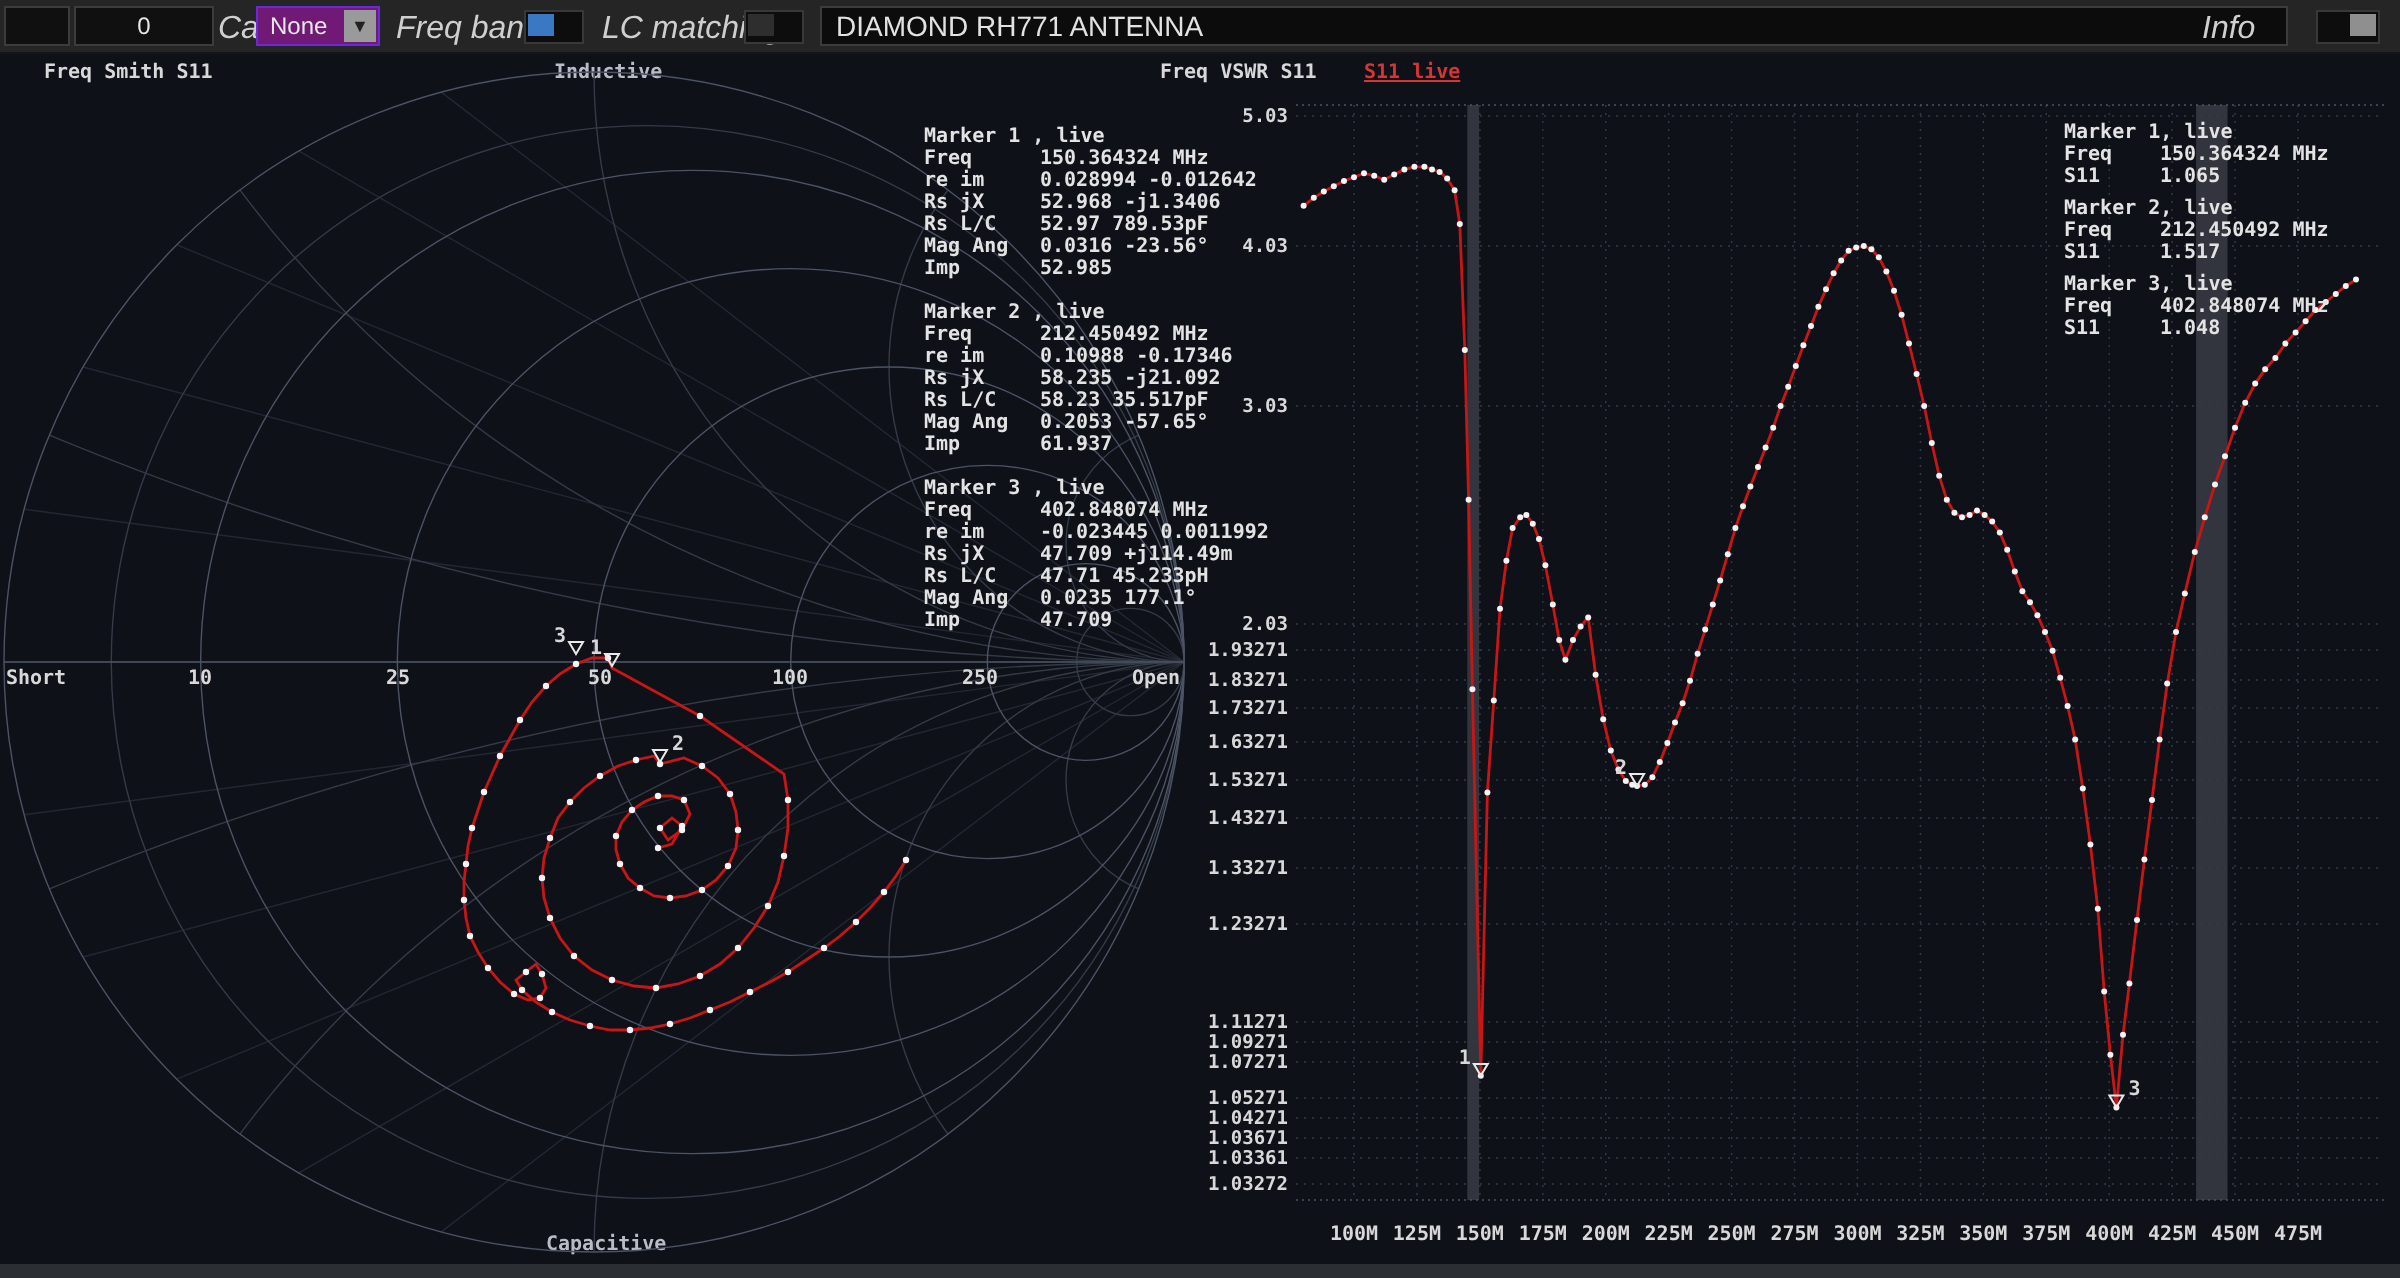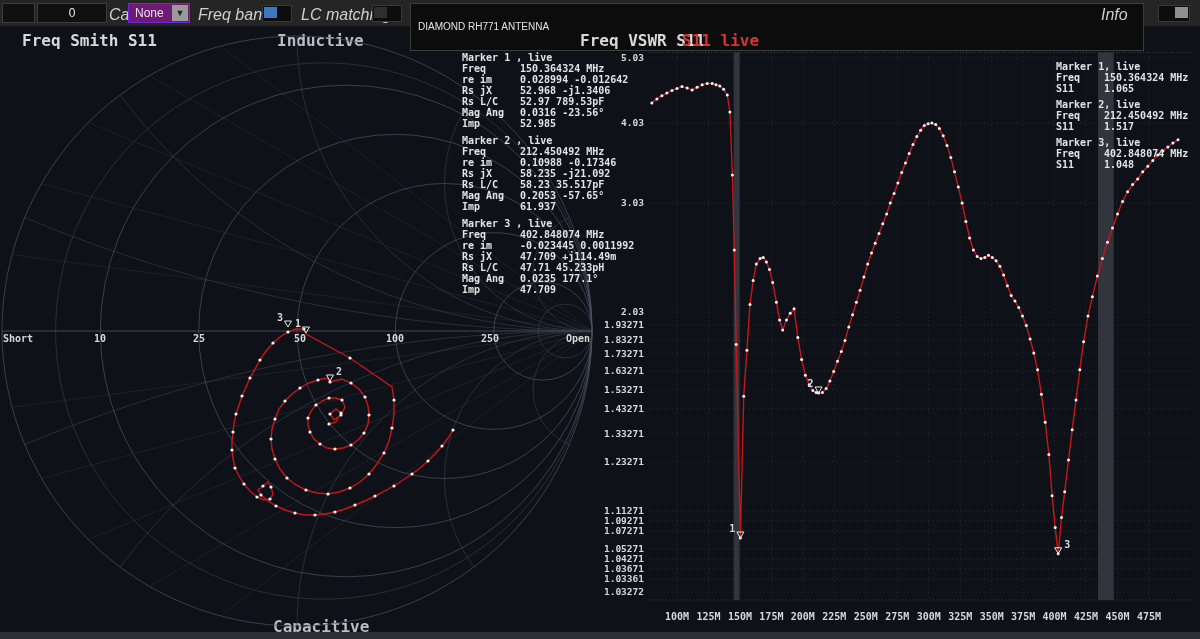--- a/index.html
+++ b/index.html
@@ -4,38 +4,38 @@
 <style>
   html,body{margin:0;padding:0;background:#0e1118;width:1200px;height:639px;overflow:hidden;
             font-family:"Liberation Sans",sans-serif;}
   #app{position:absolute;top:0;left:0;width:1200px;height:639px;background:#0e1118;}
   
   #toolbar{position:absolute;top:0;left:0;width:1200px;height:26px;background:#252525;border-bottom:1px solid #151515;}
   .tb-label{position:absolute;top:6px;color:#cfcfcf;font-size:16px;font-style:italic;}
   .tb-box{position:absolute;top:3px;height:18px;background:#101010;border:1px solid #3c3c3c;color:#e6e6e6;
           font-size:12px;text-align:center;line-height:18px;}
   .tb-input{position:absolute;top:3px;height:18px;background:#0c0c0c;border:1px solid #3c3c3c;color:#e2e2e2;
-          font-size:10px;line-height:18px;padding:14px 7px;font-family:"Liberation Sans",sans-serif;}
+          font-size:14px;line-height:18px;padding:0 7px;font-family:"Liberation Sans",sans-serif;}
   .tb-select{position:absolute;top:3px;height:18px;background:#701a75;border:1px solid #6d28d9;color:#e6e6e6;
           font-size:12px;line-height:18px;padding-left:6px;}
   .tb-select .chev{position:absolute;right:1px;top:1px;width:16px;height:16px;background:#9a9a9a;color:#222;
           font-size:9px;text-align:center;line-height:16px;}
   .toggle{position:absolute;top:5px;width:28px;height:15px;background:#0d0d0d;border:1px solid #383838;}
   .knob{position:absolute;top:1px;width:13px;height:11px;}
   
   #charts{position:absolute;top:26px;left:0;}
   .chart-title{position:absolute;color:#d8d8d8;font-family:"DejaVu Sans Mono",monospace;
-               font-size:16px;font-weight:bold;white-space:pre;}
+               font-size:10px;font-weight:bold;white-space:pre;}
   .legend-live{color:#d83434;}
   .dim{color:#b9bcc4;font-weight:bold;}
   
   .mpanel{position:absolute;font-family:"DejaVu Sans Mono",monospace;font-size:10px;font-weight:bold;
           color:#e3e3e3;line-height:11px;white-space:pre;}
-  .msec{margin-bottom:6px;}
-  .msec-v{margin-bottom:5px;margin-left:24px;}
+  .msec{margin-bottom:6px;margin-top:11px;}
+  .msec-v{margin-bottom:5px;}
   .mrow{display:flex;}
   .mlab{width:58px;flex:0 0 58px;}
   .mlab-v{width:48px;flex:0 0 48px;}
   #bottomstrip{position:absolute;top:632px;left:0;width:1200px;height:7px;background:#2b2e33;}
 </style>
 </head>
 <body>
 
 <div id="app">
 
@@ -59,21 +59,21 @@
     <span class="tb-label" style="left:1101px;">Info</span>
     <div class="toggle" style="left:1158px;width:30px;">
       <div class="knob" style="right:1px;background:#8f8f8f;"></div>
     </div>
   </div>
 
   <div class="chart-title" style="left:22px;top:31px;">Freq Smith S11</div>
   <div class="chart-title dim" style="left:277px;top:31px;">Inductive</div>
   <div class="chart-title dim" style="left:273px;top:617px;">Capacitive</div>
   <div class="chart-title" style="left:580px;top:31px;">Freq VSWR S11</div>
-  <div class="chart-title legend-live" style="left:682px;top:31px;">S11 live</div>
+  <div class="chart-title legend-live" style="left:682px;top:31px;text-decoration:underline;">S11 live</div>
 
   <svg id="charts" width="1200" height="606" viewBox="0 26 1200 606">
       <g>
         <clipPath id="sclip">
           <circle cx="297" cy="331" r="295"></circle>
         </clipPath>
         <g stroke="#343b47" fill="none" stroke-width="0.7">
           <g clip-path="url(#sclip)">
             <circle cx="592" cy="-1144" r="1475"></circle>
             <circle cx="592" cy="1806" r="1475"></circle>

